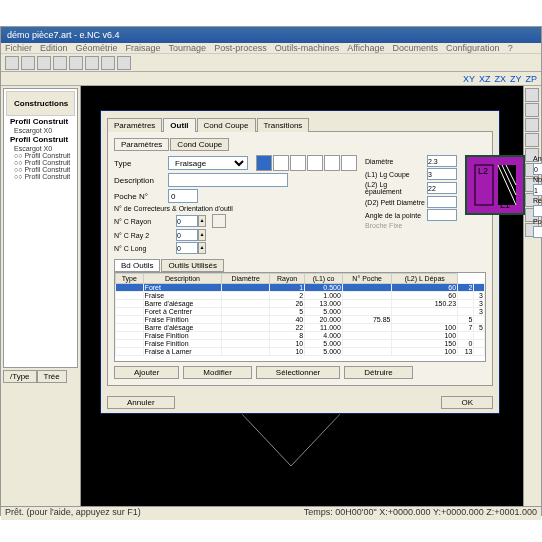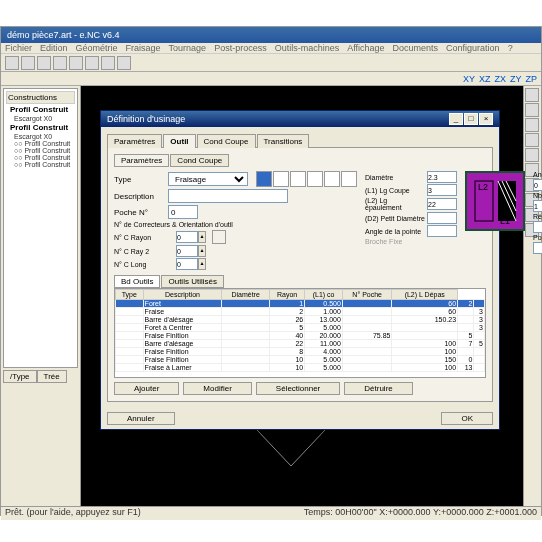--- a/index.html
+++ b/index.html
@@ -8,21 +8,21 @@
 .titlebar{background:linear-gradient(#3a6ea5,#2656a0);color:#fff;padding:2px 6px;height:16px;font-size:10px;display:flex;align-items:center}
 .menubar{background:#ece9d8;padding:0 4px;border-bottom:1px solid #ccc;display:flex;gap:8px;font-size:9px;color:#666}
 .menubar span{cursor:pointer}
 .toolbar{background:#ece9d8;height:18px;border-bottom:1px solid #aaa;display:flex;align-items:center;padding:0 4px;gap:2px}
 .toolbar .tb{width:14px;height:14px;background:#ddd;border:1px solid #999}
 .viewbar{background:#ece9d8;height:14px;border-bottom:1px solid #aaa;display:flex;justify-content:flex-end;padding:0 4px;gap:4px;align-items:center;font-size:8px;color:#0052cc}
 .viewbar span{cursor:pointer}
 .main{display:flex;height:420px}
 .sidebar{width:80px;background:#ece9d8;border-right:1px solid #999;padding:2px}
 .treebox{background:#fff;border:1px solid #999;height:280px;padding:2px}
-.treebox .th{background:#ece9d8;border:1px solid #ccc;padding:1px;font-size:8px;font-weight:normal}
+.treebox .th{background:#ece9d8;border:1px solid #ccc;padding:7px;font-size:8px;font-weight:bold}
 .treebox .ti{font-size:8px;padding:1px 0 1px 4px;font-weight:bold}
 .treebox .ts{font-size:7px;padding:0 0 0 8px;color:#333}
 .tabs-bot{display:flex;margin-top:2px}
 .tabs-bot span{background:#ece9d8;border:1px solid #999;padding:1px 6px;font-size:8px}
 .canvas{flex:1;background:#000;position:relative}
 .canvas svg{width:100%;height:100%}
 .rtool{width:18px;background:#ece9d8;border-left:1px solid #999;display:flex;flex-direction:column;gap:1px;padding:2px 1px}
 .rtool .rb{width:14px;height:14px;background:#ddd;border:1px solid #999}
 .statusbar{background:#ece9d8;border-top:1px solid #999;height:14px;display:flex;justify-content:space-between;padding:0 4px;font-size:8px;color:#333}
 .dialog{position:absolute;left:100px;top:110px;width:400px;background:#ece9d8;border:1px solid #0a246a;box-shadow:2px 2px 6px rgba(0,0,0,.4);z-index:100}
@@ -140,28 +140,20 @@
       <div class="rb"></div>
     </div>
   </div>
   <div class="statusbar">
     <span>Prêt. (pour l'aide, appuyez sur F1)</span>
     <span>Temps: 00H00'00" X:+0000.000 Y:+0000.000 Z:+0001.000</span>
   </div>
 </div>
 
 <div class="dialog">
-  <div class="dlg-title">
-    <span>Définition d'usinage</span>
-    <div class="wbtn">
-      <div class="wb">_</div>
-      <div class="wb">□</div>
-      <div class="wb">×</div>
-    </div>
-  </div>
   <div class="dlg-body">
     <div class="dlg-tabs">
       <div class="tab">Paramètres</div>
       <div class="tab active">Outil</div>
       <div class="tab">Cond Coupe</div>
       <div class="tab">Transitions</div>
     </div>
     <div class="panel">
       <div class="subtabs">
         <div class="st active">Paramètres</div>

